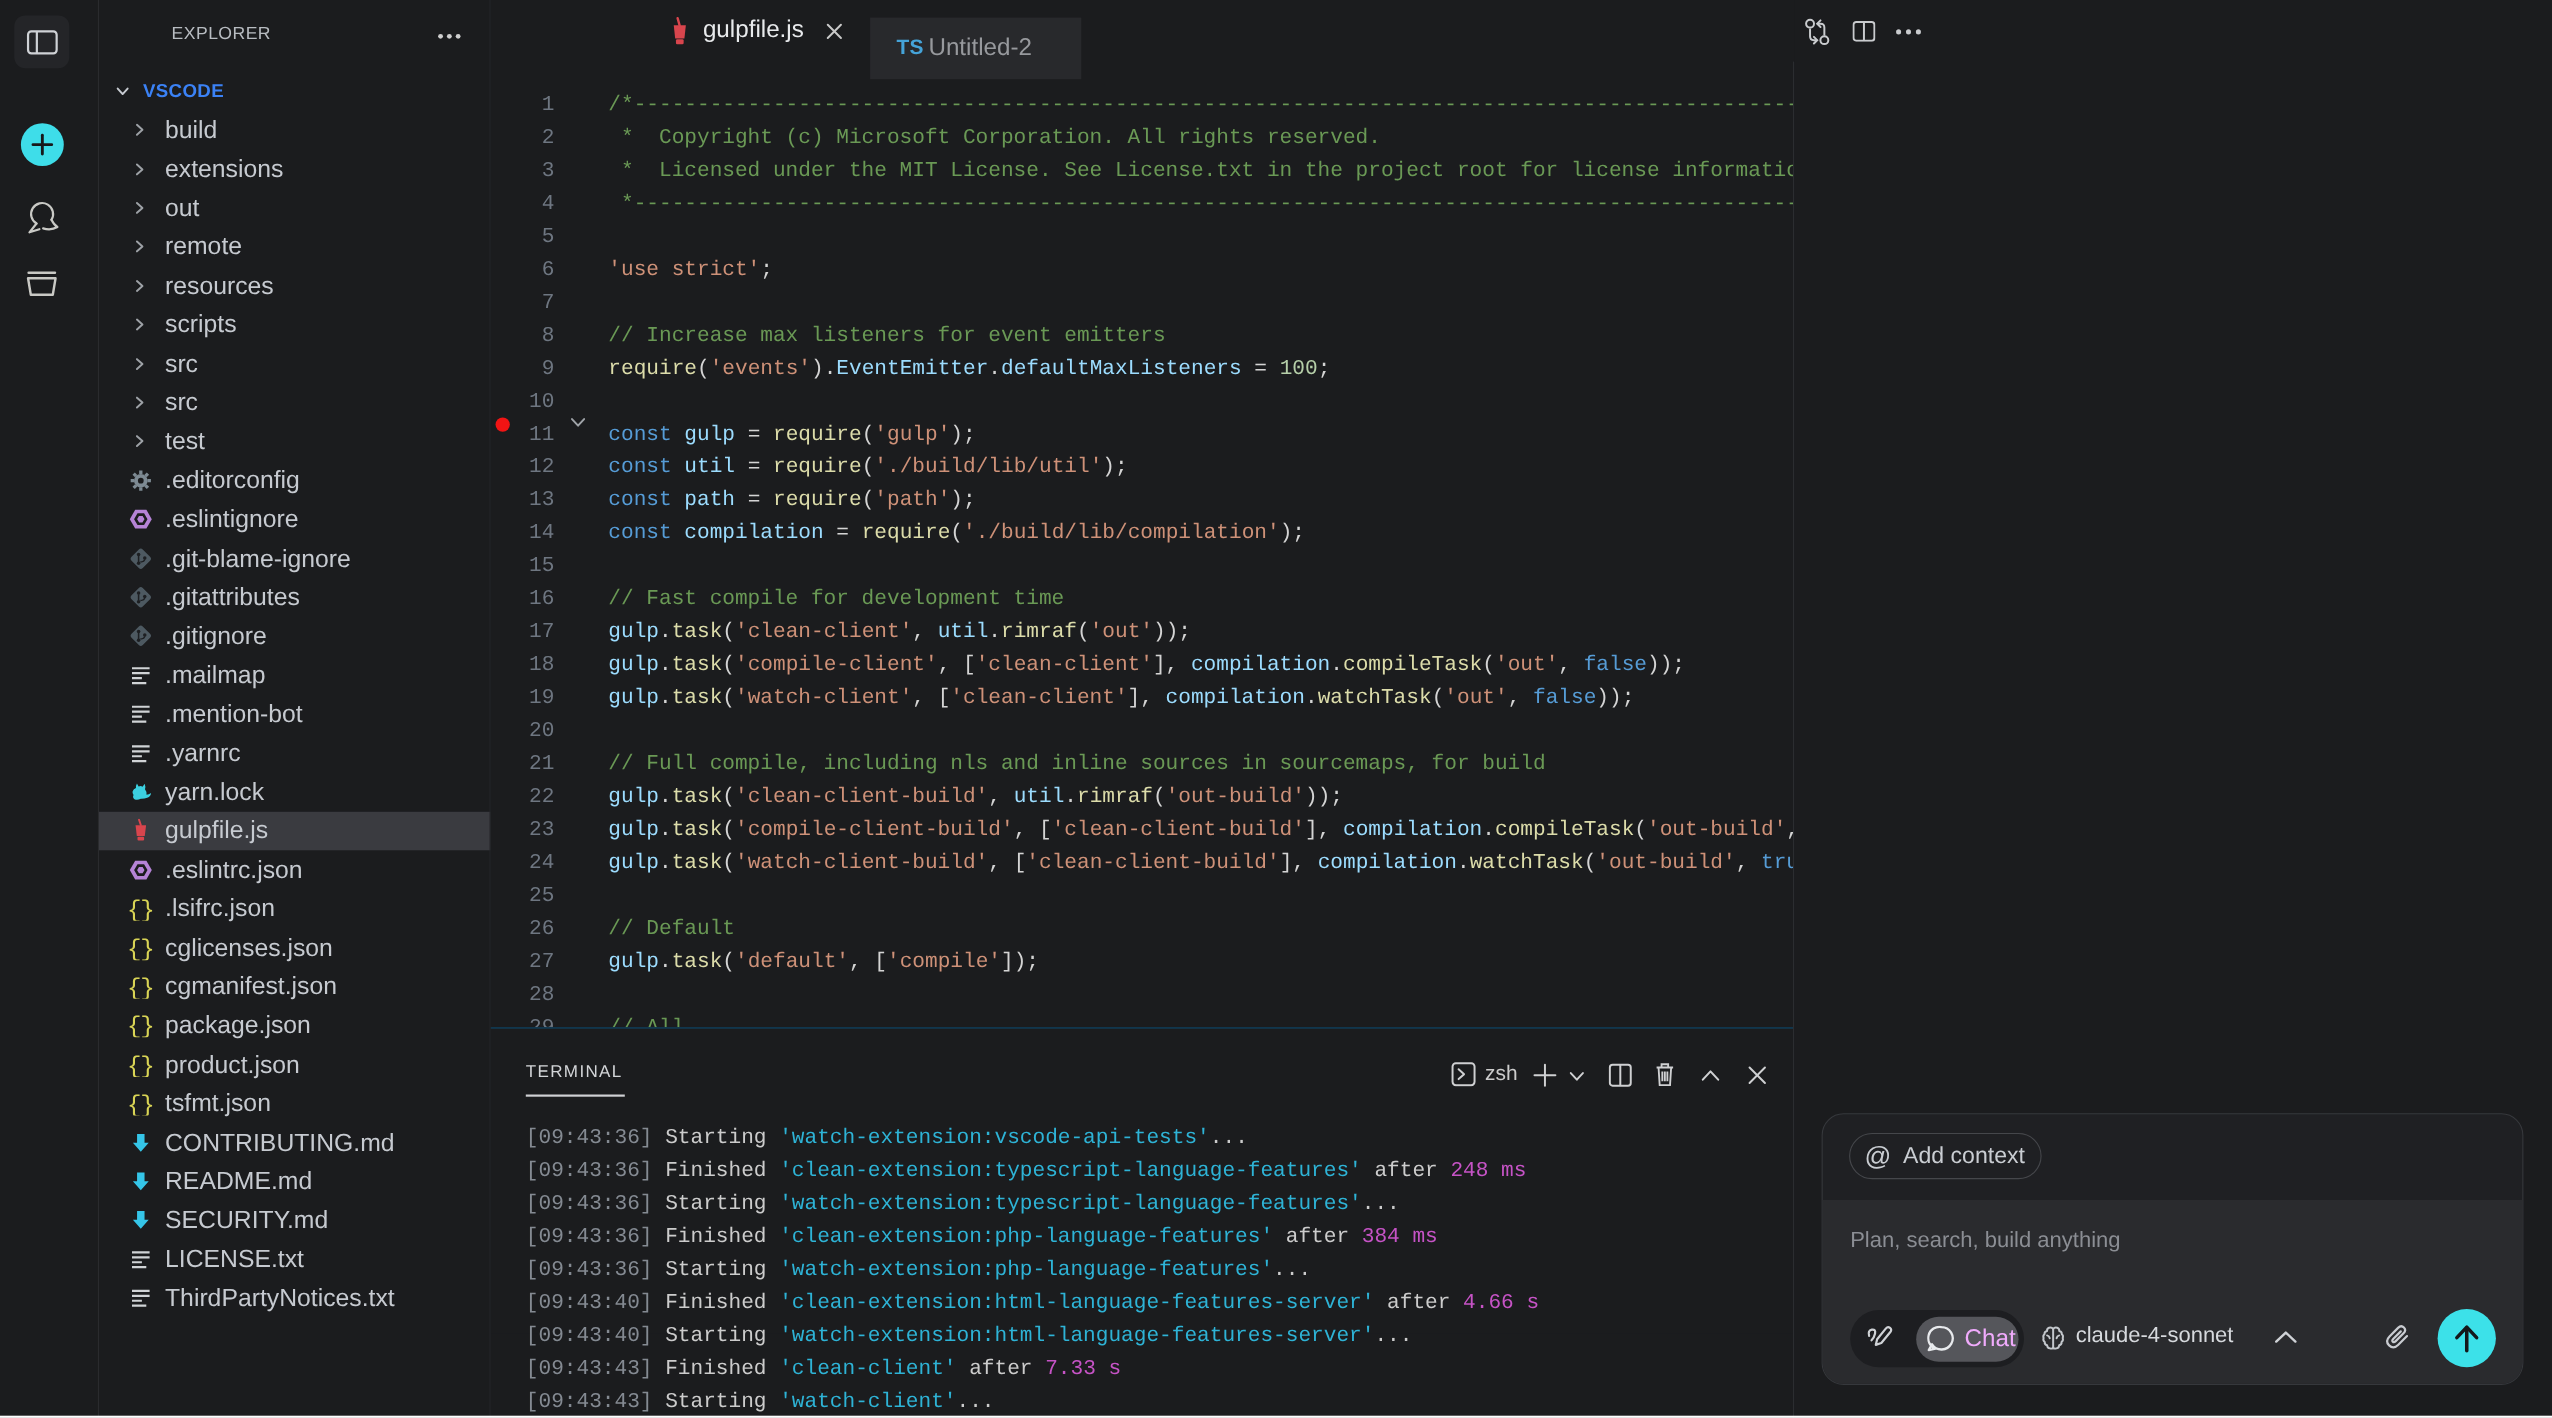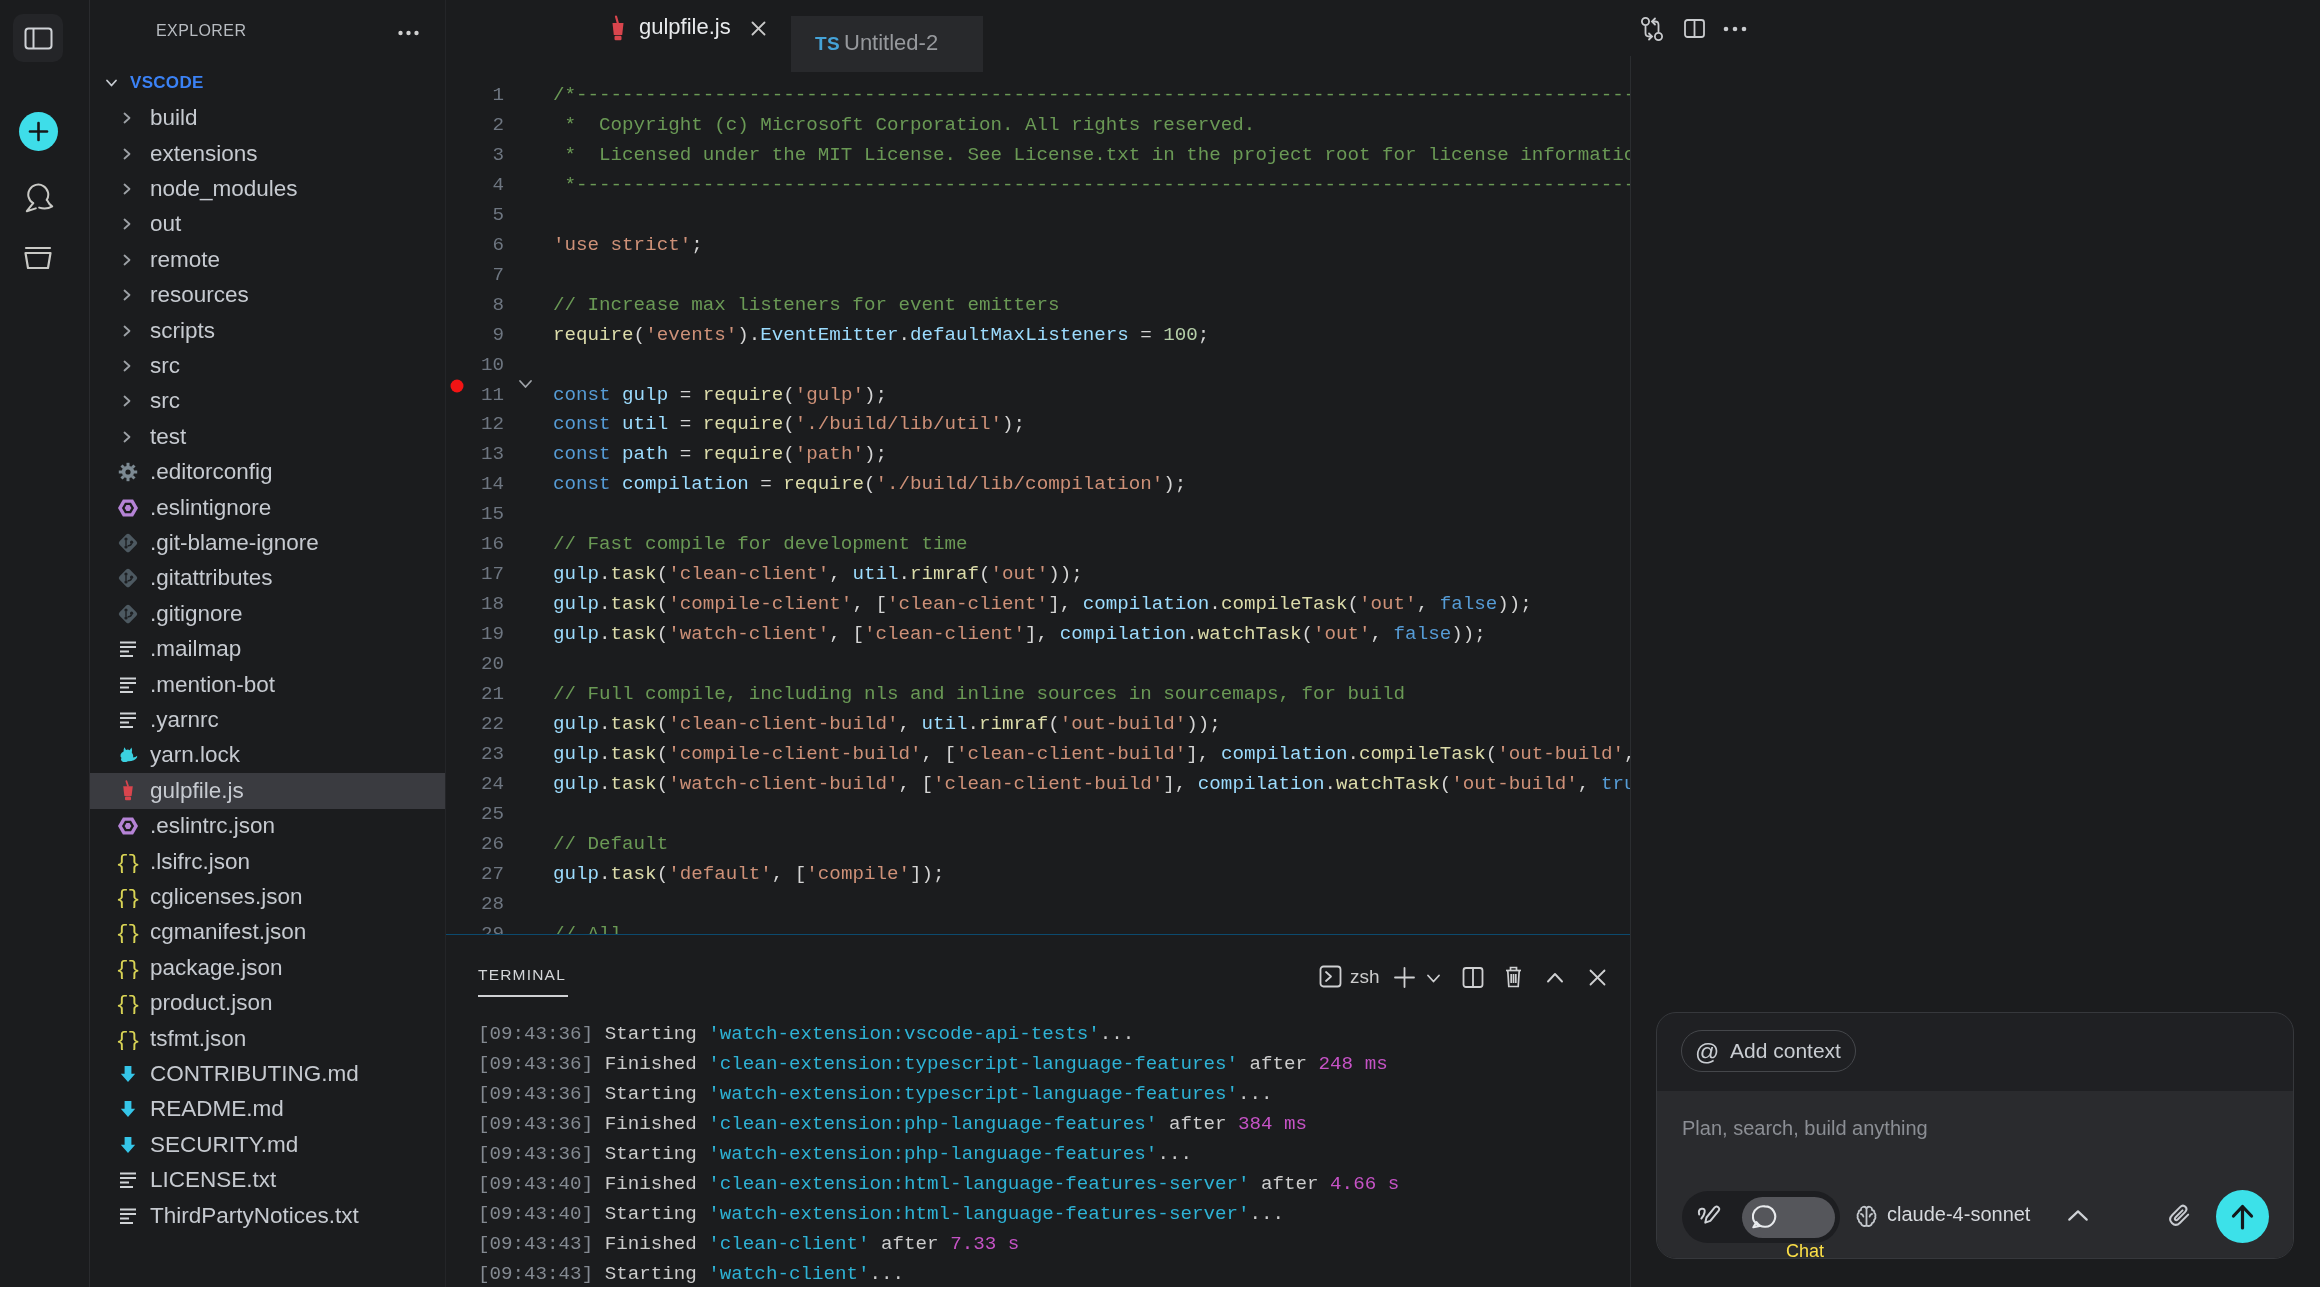--- a/index.html
+++ b/index.html
@@ -39,21 +39,21 @@
 .ts { color:#848a92; } .cy { color:#2eb3d6; } .mg { color:#c653c6; }
 
 #rightpanel { position:absolute; left:1631px; top:0; width:689px; height:1289px; background:#1b1c1e; }
 #chatbox { position:absolute; left:1656px; top:1012px; width:638px; height:247px; border:1px solid #36383c; border-radius:20px; background:#1f2023; }
 #chatinner { position:absolute; left:1657px; top:1091px; width:636px; height:167px; border-radius:0 0 19px 19px; background:#2a2b2e; }
 #addctx { position:absolute; left:1681px; top:1030px; width:175px; height:42px; border:1px solid #45474b; border-radius:21px; }
 #addctx span { position:absolute; left:48px; top:50%; transform:translateY(-50%); font-size:21px; color:#c9cdd2; }
 #placeholder { position:absolute; left:1682px; top:1117px; font-size:20px; color:#8b8e94; }
 #toggle { position:absolute; left:1682px; top:1191px; width:158px; height:52px; background:#1d1e21; border-radius:26px; }
 #chatpill { position:absolute; left:60px; top:5.5px; width:93px; height:41px; background:#55565b; border-radius:21px; }
-#chatpill span { position:absolute; left:44px; top:50%; transform:translateY(-50%); font-size:18px; color:#fde047;margin-top:34px; }
+#chatpill span { position:absolute; left:44px; top:50%; transform:translateY(-50%); font-size:22px; color:#f0abfc; }
 #modelname { position:absolute; left:1887px; top:1203px; font-size:20px; color:#d6d9dd; }
 #sendbtn { position:absolute; left:2216px; top:1190px; width:53px; height:53px; border-radius:50%; background:#3ce1e9; }
 #bottomline { position:absolute; left:0; top:1287px; width:2320px; height:2px; background:#ffffff; }
 </style>
 </head>
 <body>
 <div id="activity">
   <div id="togglebtn">
     <svg width="50" height="48" viewBox="0 0 50 48">
         <g fill="none" stroke="#cfd2d6" stroke-width="2">
@@ -104,26 +104,20 @@
         <svg class="chev" width="14" height="14" viewBox="0 0 14 14">
           <path d="M4.5 2.5 L9.5 7 L4.5 11.5" stroke="#9da1a6" stroke-width="1.8" fill="none" stroke-linecap="round" stroke-linejoin="round"></path>
         </svg>
         <span class="lbl">build</span>
       </div>
     <div class="row fold">
         <svg class="chev" width="14" height="14" viewBox="0 0 14 14">
           <path d="M4.5 2.5 L9.5 7 L4.5 11.5" stroke="#9da1a6" stroke-width="1.8" fill="none" stroke-linecap="round" stroke-linejoin="round"></path>
         </svg>
         <span class="lbl">extensions</span>
-      </div>
-    <div class="row fold">
-        <svg class="chev" width="14" height="14" viewBox="0 0 14 14">
-          <path d="M4.5 2.5 L9.5 7 L4.5 11.5" stroke="#9da1a6" stroke-width="1.8" fill="none" stroke-linecap="round" stroke-linejoin="round"></path>
-        </svg>
-        <span class="lbl">node_modules</span>
       </div>
     <div class="row fold">
         <svg class="chev" width="14" height="14" viewBox="0 0 14 14">
           <path d="M4.5 2.5 L9.5 7 L4.5 11.5" stroke="#9da1a6" stroke-width="1.8" fill="none" stroke-linecap="round" stroke-linejoin="round"></path>
         </svg>
         <span class="lbl">out</span>
       </div>
     <div class="row fold">
         <svg class="chev" width="14" height="14" viewBox="0 0 14 14">
           <path d="M4.5 2.5 L9.5 7 L4.5 11.5" stroke="#9da1a6" stroke-width="1.8" fill="none" stroke-linecap="round" stroke-linejoin="round"></path>

